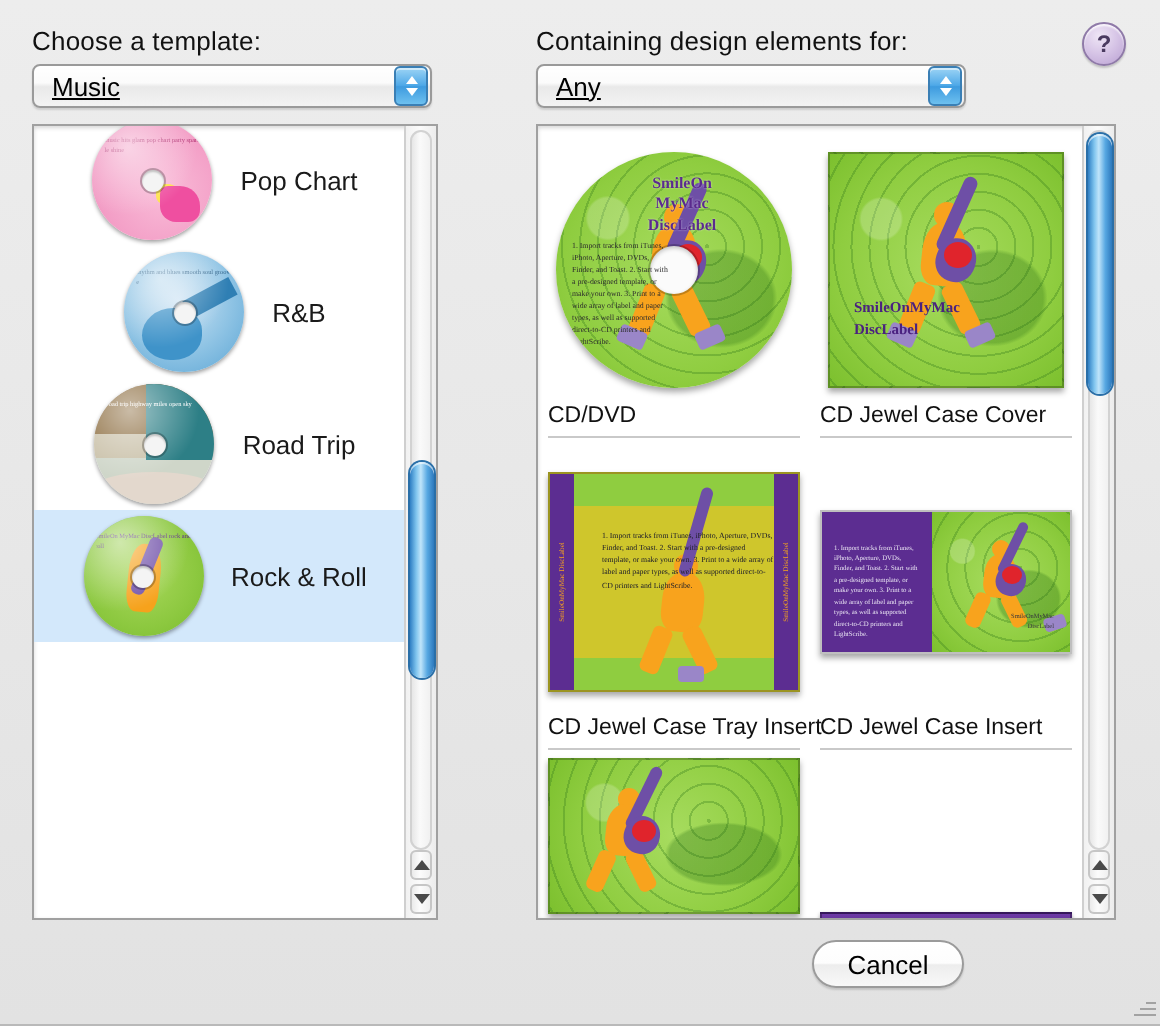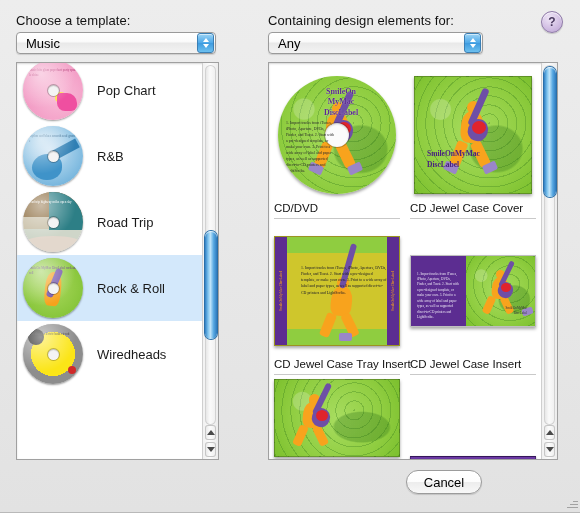--- a/index.html
+++ b/index.html
@@ -37,20 +37,21 @@
   }
 
   
   .popup{
     position:absolute;height:22px;
     border:1px solid #9a9a9a;border-radius:4px;
     background:linear-gradient(#ffffff,#fbfbfb 42%,#e9e9e9 52%,#f3f3f3 100%);
     box-shadow:0 1px 1px rgba(0,0,0,.13), inset 0 1px 0 rgba(255,255,255,.9);
     box-sizing:border-box;display:flex;align-items:center;
     cursor:default;
+    text-decoration:underline;
   }
   .popup .value{
     font-size:13px;color:#000;padding-left:9px;flex:1;
     overflow:hidden;white-space:nowrap;text-overflow:ellipsis;
   }
   .popup .arrows{
     width:17px;height:20px;margin-right:1px;border-radius:3px;
     background:linear-gradient(#9cd4f5,#4fa9e8 48%,#3e9bdf 52%,#6dc0ef);
     border:1px solid #3a7fb5;
     box-sizing:border-box;
@@ -72,21 +73,21 @@
     box-sizing:border-box;overflow:hidden;
   }
   #template-box{left:16px;top:62px;width:203px;height:398px;}
   #elements-box{left:268px;top:62px;width:290px;height:398px;}
 
   
   .tmpl-list{position:absolute;left:0;top:0;right:16px;bottom:0;overflow:hidden;}
   .tmpl-scroll{position:absolute;left:0;top:-6px;width:100%;}
   .tmpl-row{
     height:66px;display:flex;align-items:center;
-    box-sizing:border-box;padding-left:6px;cursor:default;
+    box-sizing:border-box;padding-left:6px;cursor:default;justify-content:center;
   }
   .tmpl-row.selected{background:#d3e8fb;}
   .tmpl-name{font-size:13px;color:#1a1a1a;margin-left:14px;white-space:nowrap;}
 
   
   .disc{
     position:relative;width:60px;height:60px;border-radius:50%;
     flex:0 0 auto;overflow:hidden;
     box-shadow:0 1px 2px rgba(0,0,0,.4);
   }
@@ -382,31 +383,20 @@
             <div class="disc d-rock">
               <div class="blob"></div>
               <div class="blob2"></div>
               <div class="fig"></div>
               <div class="gtr"></div>
               <div class="txt">SmileOn MyMac DiscLabel rock and roll</div>
               <div class="gloss"></div>
             </div>
             <div class="tmpl-name">Rock &amp; Roll</div>
           </div>
-          <div class="tmpl-row">
-            <div class="disc d-wire">
-              <div class="blob"></div>
-              <div class="blob2"></div>
-              <div class="fig"></div>
-              <div class="gtr"></div>
-              <div class="txt">wiredheads electric buzz circuit</div>
-              <div class="gloss"></div>
-            </div>
-            <div class="tmpl-name">Wiredheads</div>
-          </div>
         </div>
     </div>
 
     <div class="vscroll">
       <div class="vtrack"></div>
       <div class="vthumb" id="left-thumb" style="height: 108px; top: 168px;"></div>
       <div class="vbtns">
         <div class="vbtn up">
             <i></i>
           </div>

